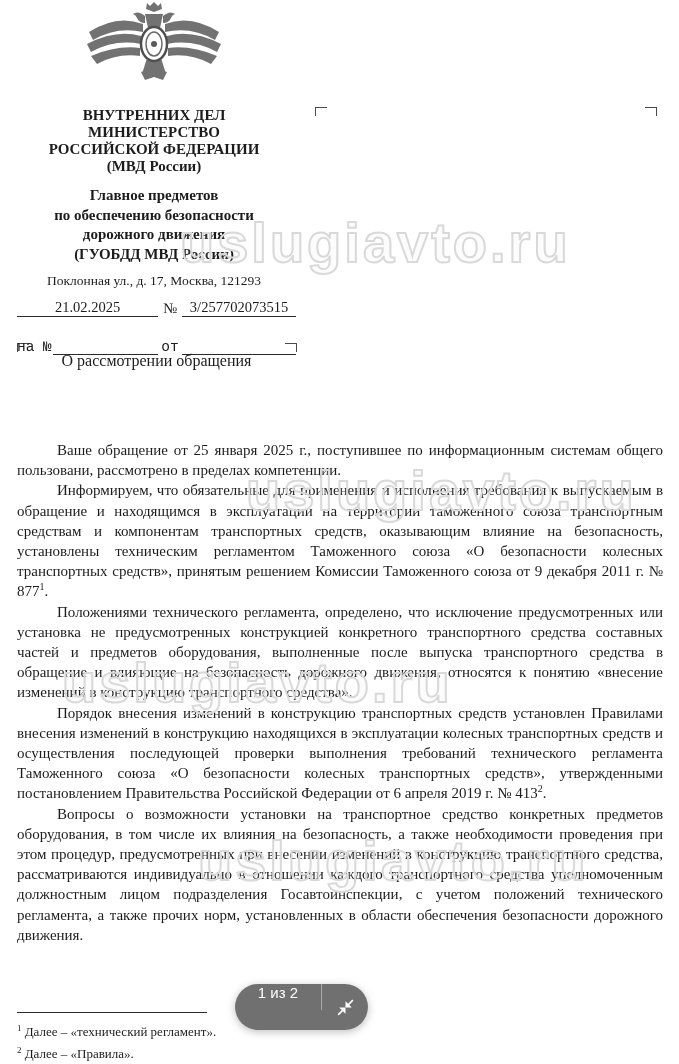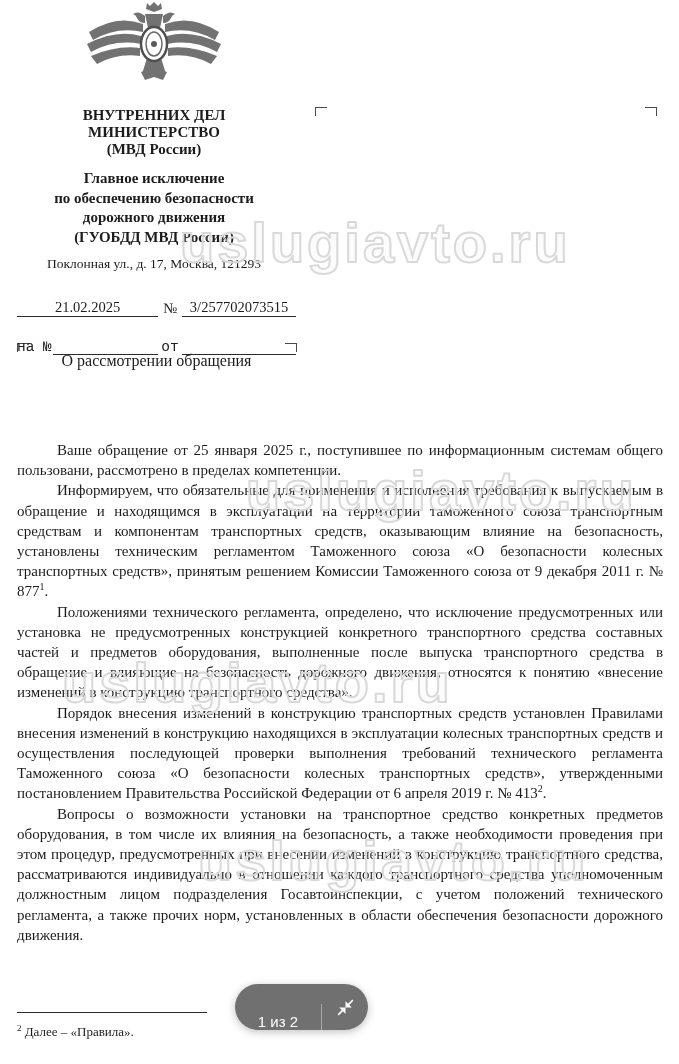--- a/index.html
+++ b/index.html
@@ -57,21 +57,21 @@
   }
   .body-para sup{font-size:10px;line-height:0;}
   
   .footnote-sep{position:absolute;left:17px;top:1012px;width:190px;border-top:1.2px solid #2a2a2a;z-index:2;}
   .footnotes{position:absolute;left:17px;top:1019px;width:420px;font-size:13px;line-height:18px;z-index:2;}
   .footnotes sup{font-size:9px;}
   
   .pill{
     position:absolute;left:235px;top:984px;width:133px;height:46px;z-index:20;
     background:rgba(104,104,104,0.95);border-radius:23px;
-    display:flex;align-items:flex-end;
+    display:flex;align-items:flex-start;
     box-shadow:0 2px 8px rgba(0,0,0,0.25);
     font-family:"Liberation Sans",sans-serif;
   }
   .pill-label{flex:1;text-align:center;color:#ffffff;font-size:15px;user-select:none;}
   .pill-divider{width:1px;height:26px;background:rgba(255,255,255,0.4);}
   .pill-btn{
     width:46px;height:46px;display:flex;align-items:center;justify-content:center;
     background:transparent;border:none;cursor:pointer;padding:0;
   }
 </style>
@@ -108,24 +108,25 @@
         <path d="M58 70 l13 -4 13 4 -4 8 -9 -3 -9 3 z"></path>
       </g>
 
       <ellipse cx="71" cy="42" rx="13" ry="17" fill="#ffffff" stroke="#4f4f4f" stroke-width="2.5"></ellipse>
       <ellipse cx="71" cy="42" rx="8" ry="12" fill="none" stroke="#6a6a6a" stroke-width="1.5"></ellipse>
       <circle cx="71" cy="42" r="3" fill="#5a5a5a"></circle>
     </svg>
     <div class="ministry">
       <div>ВНУТРЕННИХ ДЕЛ</div>
       <div>МИНИСТЕРСТВО</div>
+      <div>РОССИЙСКОЙ ФЕДЕРАЦИИ</div>
       <div>(МВД России)</div>
     </div>
     <div class="department">
-      <div>Главное исключение</div>
+      <div>Главное предметов</div>
       <div>по обеспечению безопасности</div>
       <div>дорожного движения</div>
       <div>(ГУОБДД МВД России)</div>
     </div>
     <div class="address">Поклонная ул., д. 17, Москва, 121293</div>
   </div>
 
   <div class="corner tl c1"></div>
   <div class="corner tr c2"></div>
   <div class="corner tl c3"></div>
@@ -151,20 +152,21 @@
   <div class="body-text">
       <p class="body-para">Ваше обращение от 25 января 2025 г., поступившее по информационным системам общего пользовани, рассмотрено в пределах компетенции.</p>
       <p class="body-para">Информируем, что обязательные для применения и исполнения требования к выпускаемым в обращение и находящимся в эксплуатации на территории таможенного союза транспортным средствам и компонентам транспортных средств, оказывающим влияние на безопасность, установлены техническим регламентом Таможенного союза «О безопасности колесных транспортных средств», принятым решением Комиссии Таможенного союза от 9 декабря 2011 г. № 877<sup>1</sup>.</p>
       <p class="body-para">Положениями технического регламента, определено, что исключение предусмотренных или установка не предусмотренных конструкцией конкретного транспортного средства составных частей и предметов оборудования, выполненные после выпуска транспортного средства в обращение и влияющие на безопасность дорожного движения, относятся к понятию «внесение изменений в конструкцию транспортного средства».</p>
       <p class="body-para">Порядок внесения изменений в конструкцию транспортных средств установлен Правилами внесения изменений в конструкцию находящихся в эксплуатации колесных транспортных средств и осуществления последующей проверки выполнения требований технического регламента Таможенного союза «О безопасности колесных транспортных средств», утвержденными постановлением Правительства Российской Федерации от 6 апреля 2019 г. № 413<sup>2</sup>.</p>
       <p class="body-para">Вопросы о возможности установки на транспортное средство конкретных предметов оборудования, в том числе их влияния на безопасность, а также необходимости проведения при этом процедур, предусмотренных при внесении изменений в конструкцию транспортного средства, рассматриваются индивидуально в отношении каждого транспортного средства уполномоченным должностным лицом подразделения Госавтоинспекции, с учетом положений технического регламента, а также прочих норм, установленных в области обеспечения безопасности дорожного движения.</p>
     </div>
 
   <div class="footnote-sep"></div>
   <div class="footnotes">
+      <div><sup>1</sup> Далее – «технический регламент».</div>
       <div><sup>2</sup> Далее – «Правила».</div>
     </div>
 
   <div class="pill">
     <span class="pill-label">1 из 2</span>
     <span class="pill-divider"></span>
     <button class="pill-btn" aria-label="collapse">
       <svg width="19" height="19" viewBox="0 0 24 24">
         <path fill="#ffffff" d="M22 3.41 16.71 8.7 20 12h-8V4l3.29 3.29L20.59 2 22 3.41zM3.41 22l5.29-5.29L12 20v-8H4l3.29 3.29L2 20.59 3.41 22z"></path>
       </svg>

